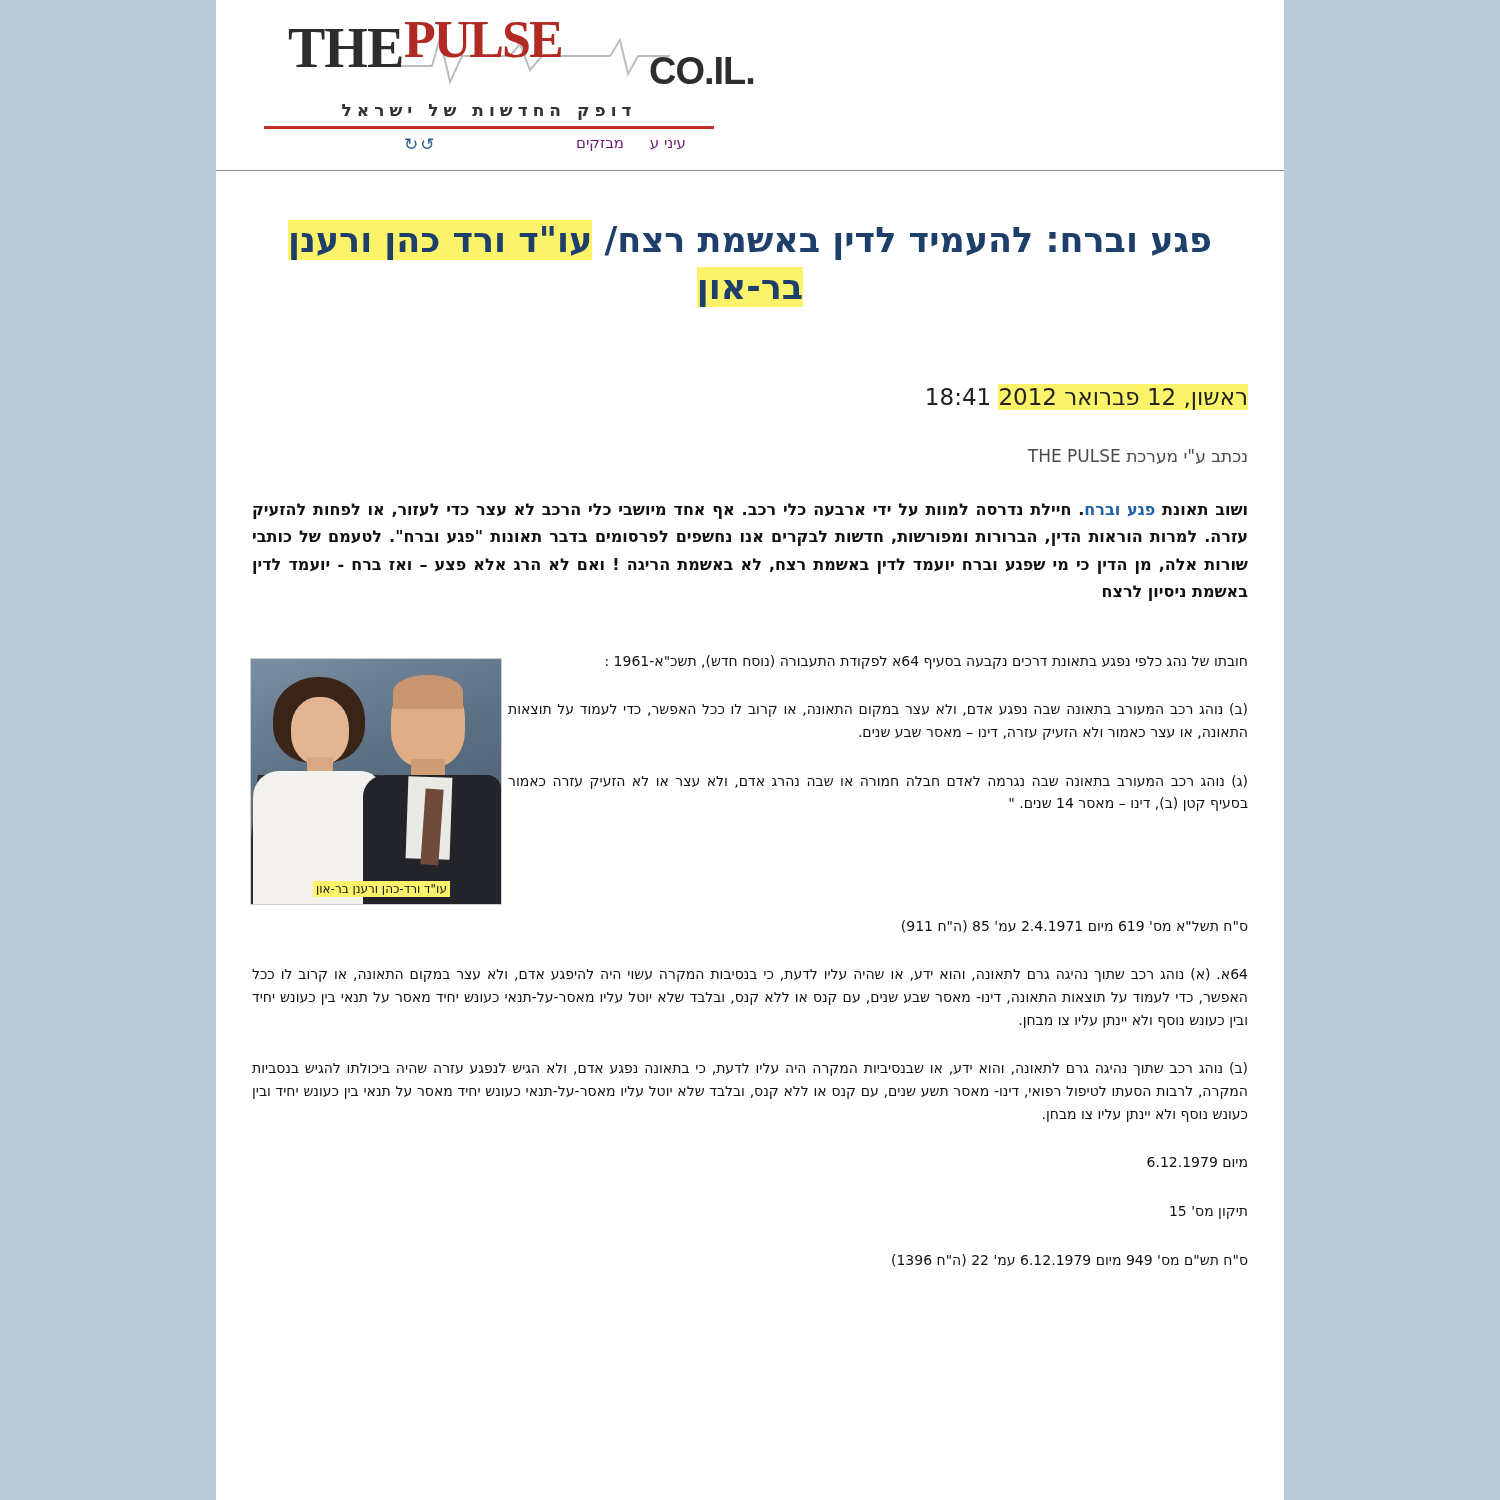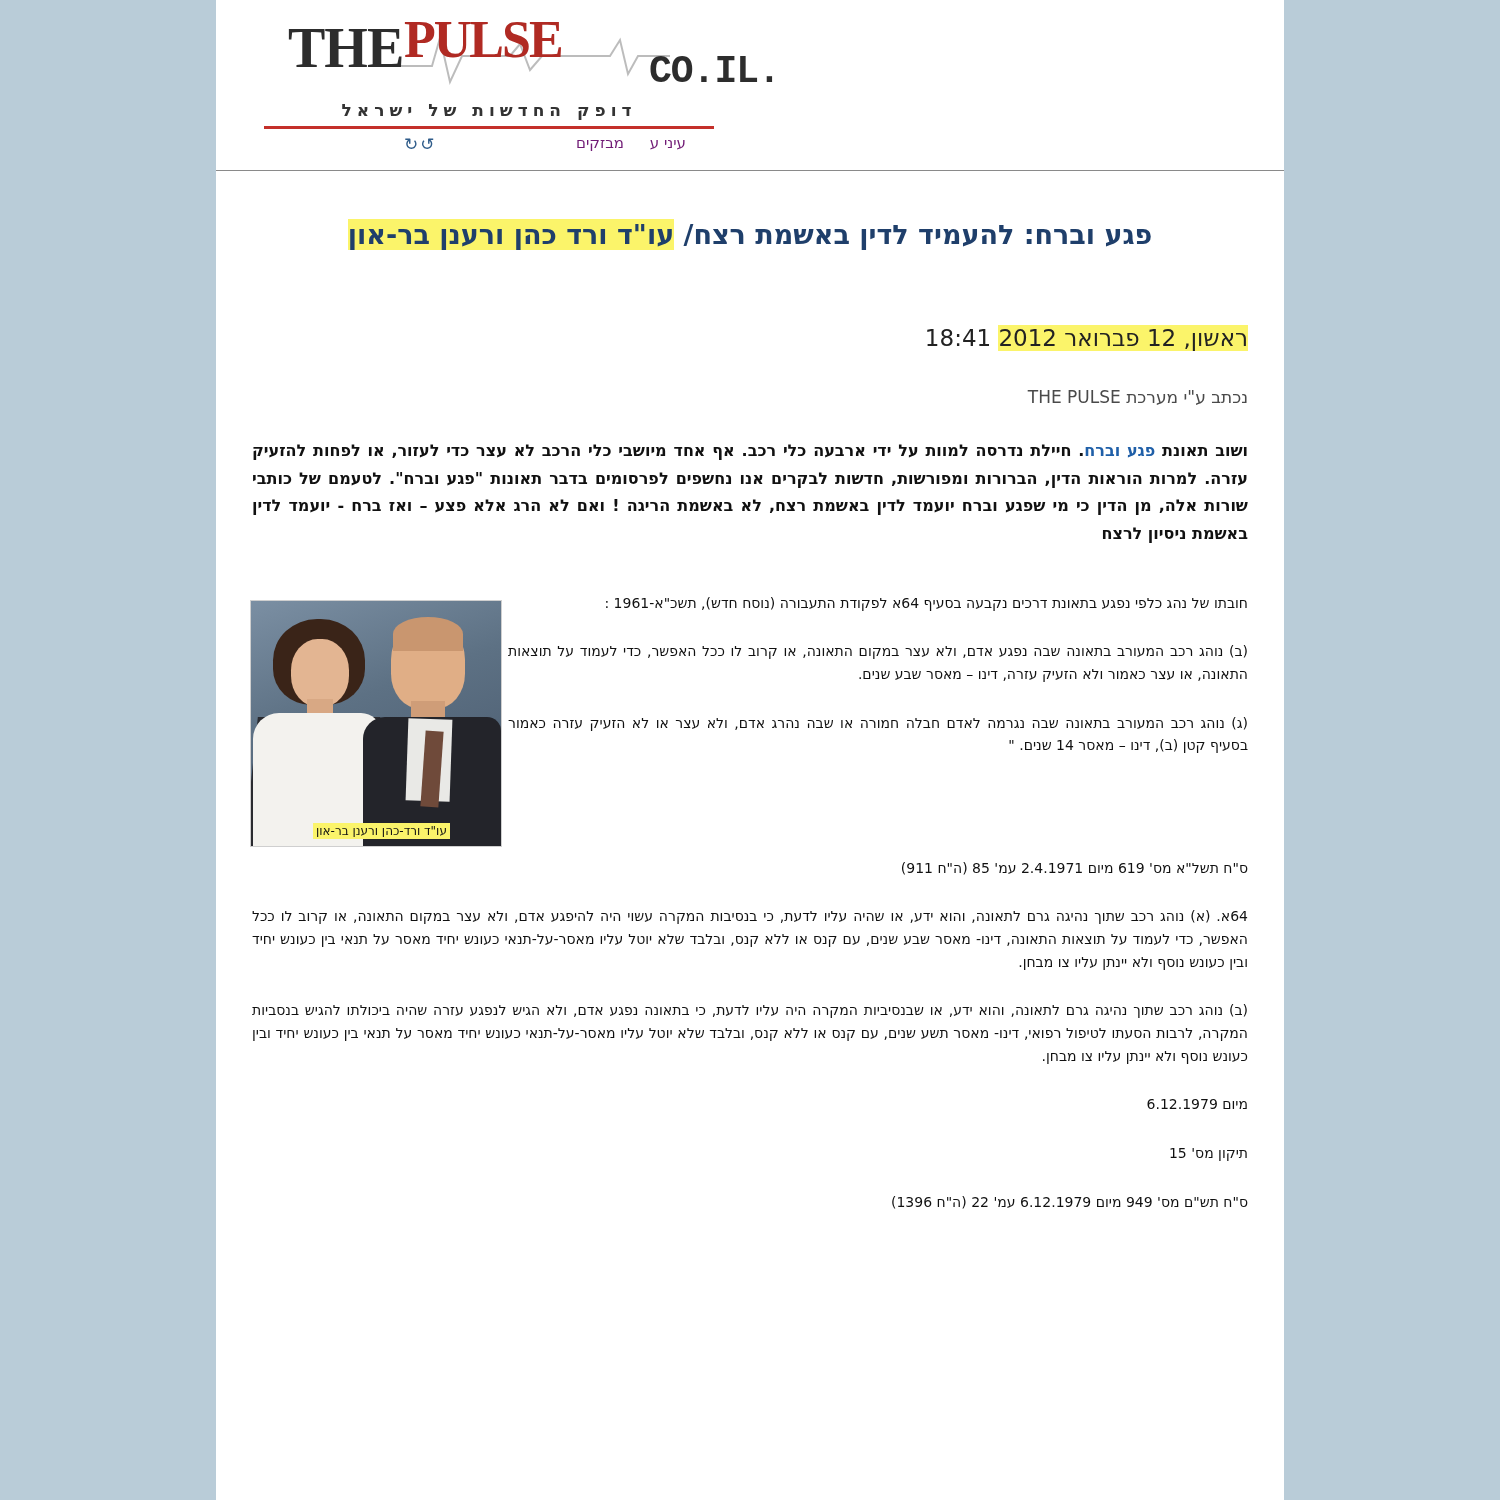--- a/index.html
+++ b/index.html
@@ -53,21 +53,21 @@
     font-family: "Liberation Serif", serif;
     font-size: 52px;
     font-weight: bold;
     letter-spacing: -2px;
     color: #b02a23;
   }
   .logo-coil {
     position: absolute;
     left: 395px;
     top: 42px;
-    font-family: Liberation Mono, monospace;
+    font-family: Liberation Sans, sans-serif;
     font-size: 38px;
     font-weight: bold;
     color: #2d2d2d;
     letter-spacing: -1px;
   }
   .logo-ecg {
     position: absolute;
     left: 116px;
     top: 18px;
     width: 300px;
@@ -121,21 +121,21 @@
     letter-spacing: 2px;
   }
 
   
   .article {
     direction: rtl;
     padding: 46px 36px 0 36px;
   }
   .headline {
     font-family: "DejaVu Sans", sans-serif;
-    font-size: 27px;
+    font-size: 35px;
     font-weight: bold;
     color: #1f3f6b;
     text-align: center;
     line-height: 1.35;
     margin: 0 0 72px 0;
   }
   .hl-mark {
     background: #fbf46a;
   }
   .dateline {

